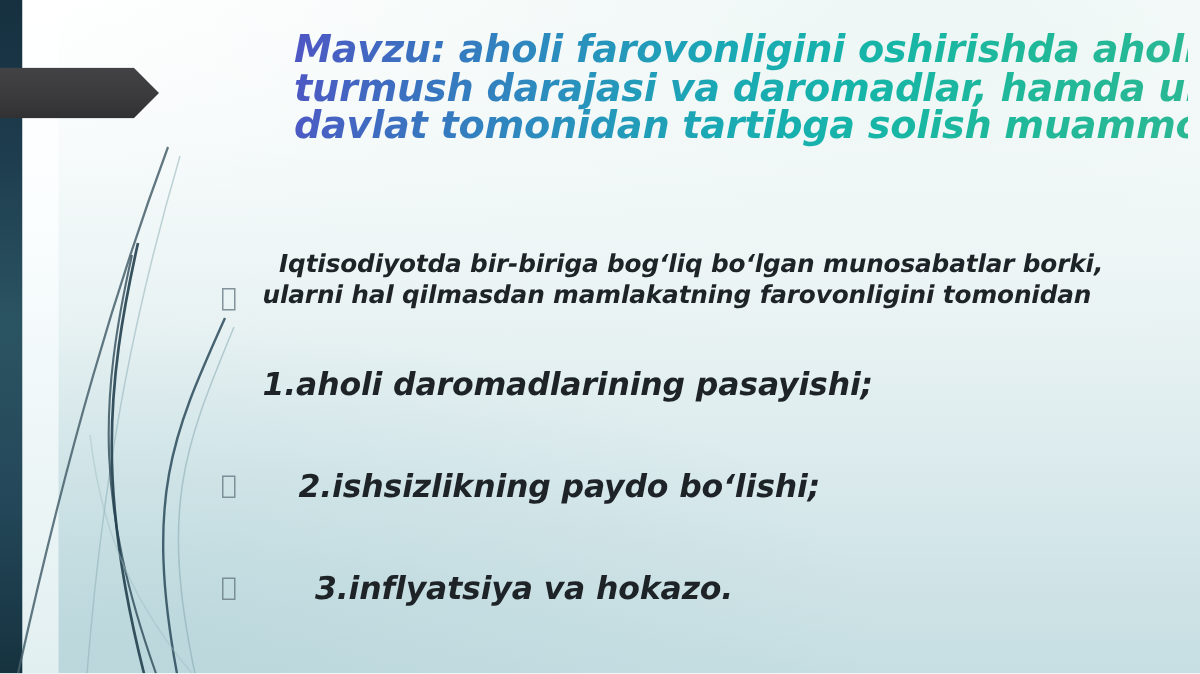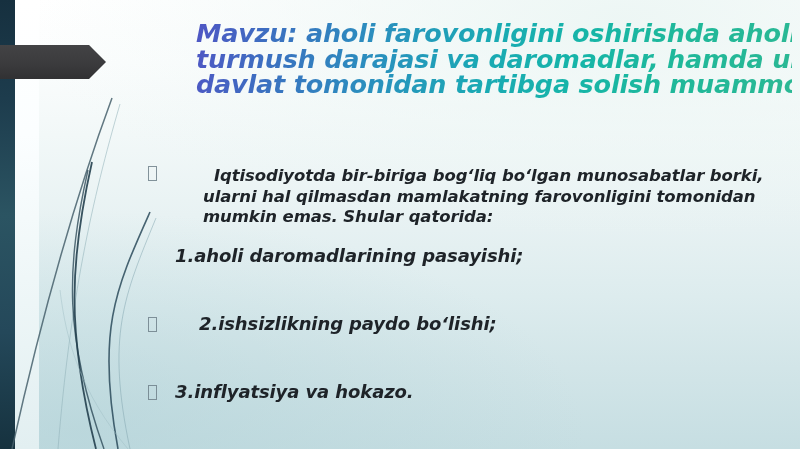--- a/index.html
+++ b/index.html
@@ -123,23 +123,22 @@
     width: 640px;
     color: #1e2328;
     font-family: "DejaVu Sans", sans-serif;
     font-weight: bold;
     font-style: italic;
   }
 
   .para-row {
     position: relative;
     display: flex;
-    align-items: flex-start;
+    align-items: flex-end;
     min-height: 20px;
-    gap: 28px;
   }
 
   
   .tofu {
     flex: 0 0 auto;
     width: 7px;
     height: 13px;
     border: 1px solid #6f8089;
     background: transparent;
     margin-right: 18px;
@@ -158,28 +157,28 @@
   }
   .para-text .indent { padding-left: 11px; }
 
   .list-item {
     position: absolute;
     display: flex;
     align-items: center;
     left: 0;
   }
   .list-item .label {
-    font-size: 18px;
+    font-size: 21px;
     line-height: 20.5px;
     letter-spacing: -0.1px;
   }
 
   #item1 { top: 80px; }
   #item2 { top: 148px; gap: 24px; }
-  #item3 { top: 216px; }
+  #item3 { top: 216px; gap: 35px; }
 </style>
 </head>
 <body>
 
 <div id="slide">
 
   <div class="wash"></div>
 
   <div class="left-band"></div>
   <div class="left-gutter"></div>
@@ -202,21 +201,20 @@
     <span class="tline">davlat tomonidan tartibga solish muammolari</span>
   </div>
 
   <div class="body-block">
 
     <div class="para-row">
       <span class="tofu"></span>
       <div class="para-text">
         <div class="indent"> Iqtisodiyotda bir-biriga bog‘liq bo‘lgan munosabatlar borki,</div>
         <div>ularni hal qilmasdan mamlakatning farovonligini tomonidan</div>
-        <div>mumkin emas. Shular qatorida:</div>
       </div>
     </div>
 
     <div class="list-item" id="item1">
       <span class="tofu-spacer"></span>
       <span class="label">1.aholi daromadlarining pasayishi;</span>
     </div>
 
     <div class="list-item" id="item2">
       <span class="tofu"></span>

